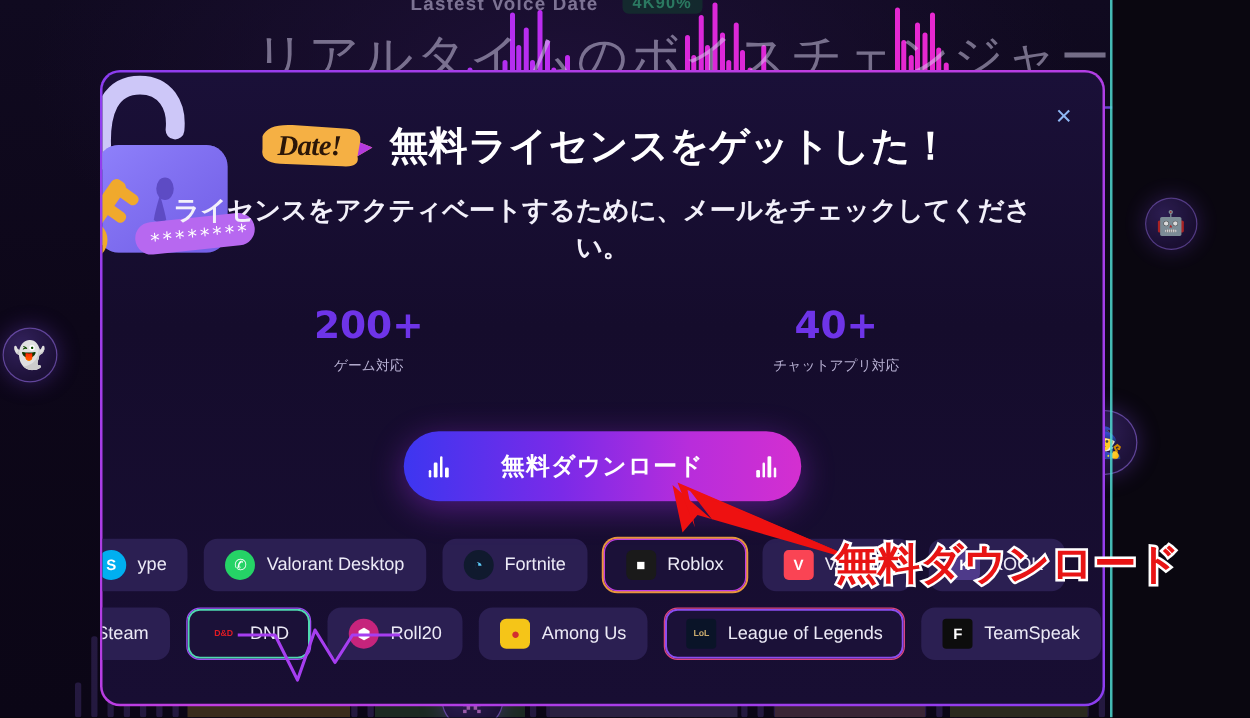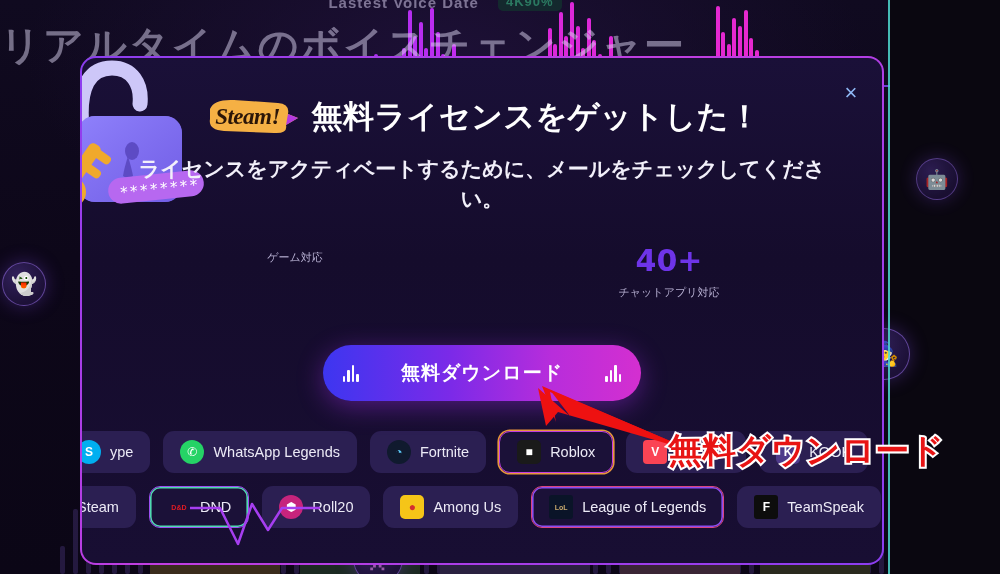--- a/index.html
+++ b/index.html
@@ -24,22 +24,22 @@
   }
   #bg-grey-glow{
     position:absolute; right:60px; top:300px; width:230px; height:250px;
     background:radial-gradient(ellipse at center, rgba(120,120,130,.22) 0%, rgba(90,90,100,0) 70%);
     filter:blur(6px);
   }
 
   
   .hero-title{
     position:absolute; left:0; top:18px; width:890px;
-    text-align:left;
-    font-size:40px; font-weight:700; color:#d9d2ef;
+    text-align:right;
+    font-size:40px; font-weight:400; color:#d9d2ef;
     letter-spacing:2px; white-space:nowrap;
     opacity:.5;
   }
   .hero-top-line{
     position:absolute; left:0; top:-8px; width:890px; text-align:center;
     font-size:15px; font-weight:700; color:#cfc6e6; letter-spacing:1px;
     opacity:.55; white-space:nowrap;
   }
   .hero-badge{
     display:inline-block; margin-left:14px;
@@ -441,29 +441,30 @@
       <rect x="88" y="118" width="96" height="26" rx="13" fill="#b768f0" transform="rotate(-6 136 131)"></rect>
       <text x="100" y="138" fill="#ffffff" font-size="15" letter-spacing="2.5" font-family="DejaVu Sans, sans-serif" transform="rotate(-6 136 131)">********</text>
     </svg>
 
     <div id="headline-row">
       <div id="yeah-badge">
         <svg width="94" height="40" viewBox="0 0 94 40" style="position:absolute;left:0;top:0">
           <path d="M6 12 Q10 2 30 3 L74 6 Q86 7 84 17 L94 21 L82 28 Q84 37 70 36 L20 34 Q4 33 6 22 Z" fill="#f5b044"></path>
           <path d="M84 17 L94 21 L82 28 Z" fill="#b43ae0"></path>
         </svg>
-        <span class="yeah-text">Steam!</span>
+        <span class="yeah-text">Date!</span>
       </div>
       <div id="headline">無料ライセンスをゲットした！</div>
     </div>
 
     <div id="subhead">ライセンスをアクティベートするために、メールをチェックしてください。</div>
 
     <div id="stats">
       <div class="stat">
+        <div class="stat-num">200+</div>
         <div class="stat-lbl">ゲーム対応</div>
       </div>
       <div class="stat">
         <div class="stat-num">40+</div>
         <div class="stat-lbl">チャットアプリ対応</div>
       </div>
     </div>
 
     <div id="dl-wrap">
       <button id="dl-btn">
@@ -484,21 +485,21 @@
     </div>
 
     <div id="chips">
       <div class="chip-row">
           <div class="chip">
             <span class="chip-ico" style="background: rgb(0, 175, 240); color: rgb(255, 255, 255); border-radius: 50%; font-size: 12px;">S</span>
             <span>ype</span>
           </div>
           <div class="chip">
             <span class="chip-ico" style="background: rgb(37, 211, 102); color: rgb(255, 255, 255); border-radius: 50%; font-size: 12px;">✆</span>
-            <span>WhatsApp Legends</span>
+            <span>Valorant Desktop</span>
           </div>
           <div class="chip">
             <span class="chip-ico" style="background: rgb(16, 26, 46); color: rgb(91, 200, 245); border-radius: 50%; font-size: 12px;">◔</span>
             <span>Fortnite</span>
           </div>
           <div class="chip hi" style="box-shadow: rgb(232, 150, 60) 0px 0px 0px 1.6px, rgba(200, 62, 224, 0) 0px 0px 0px 3px; outline: rgb(193, 62, 224) solid 1.6px; outline-offset: -1.6px;">
             <span class="chip-ico" style="background: rgb(26, 26, 26); color: rgb(255, 255, 255); border-radius: 5px; font-size: 12px;">■</span>
             <span>Roblox</span>
           </div>
           <div class="chip">

